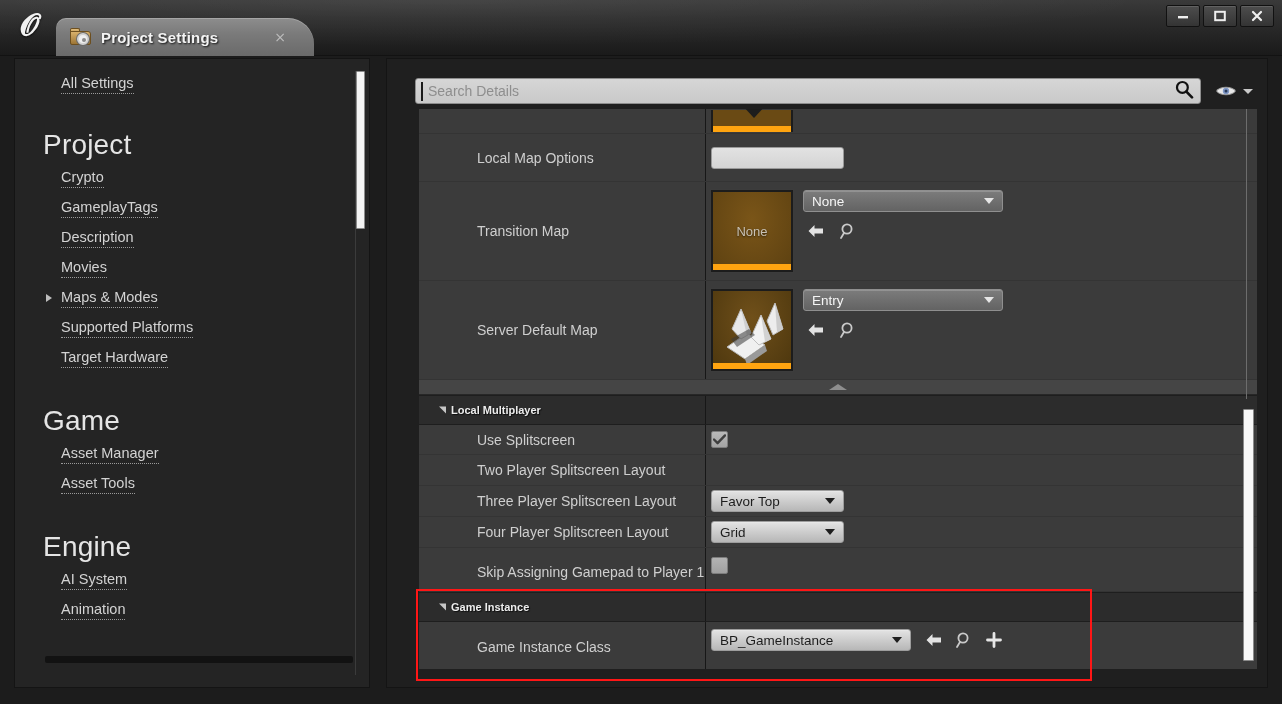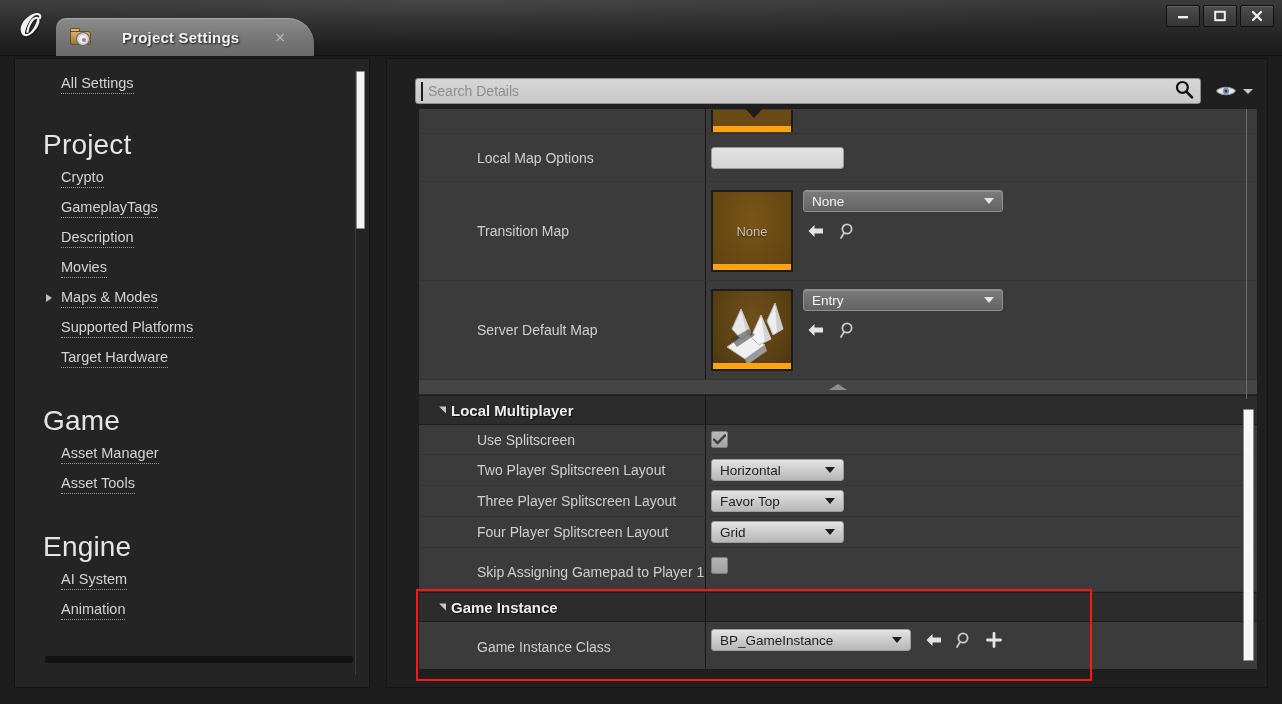--- a/index.html
+++ b/index.html
@@ -45,21 +45,21 @@
   #tab {
     position: absolute; left: 56px; top: 18px;
     width: 258px; height: 38px;
     background: linear-gradient(to bottom, #8d8d8d 0%, #7b7b7b 40%, #6a6a6a 100%);
     border-radius: 10px 26px 0 0;
     box-shadow: inset 0 1px 0 rgba(255,255,255,.22);
     z-index: 3;
   }
   #tab-inner {
     position: absolute; left: 0; top: 0; right: 0; bottom: 0;
-    display: flex; align-items: center; padding-left: 14px; gap: 21px;
+    display: flex; align-items: center; padding-left: 14px;
   }
   .folder-icon {
     position: relative; width: 22px; height: 18px; flex: none; margin-right: 9px;
   }
   .folder-icon .fbody {
     position: absolute; left: 0; top: 3px; width: 21px; height: 14px;
     background: linear-gradient(to bottom, #d8b06a, #9c7535);
     border-radius: 1px 3px 2px 2px;
     border: 1px solid #6d4f1f;
   }
@@ -253,21 +253,21 @@
     display: flex; align-items: center;
   }
   .sect .sect-tri {
     position: absolute; left: 20px; top: 50%; transform: translateY(-50%);
     width: 0; height: 0;
     border-top: 7px solid #c6c6c6;
     border-left: 7px solid transparent;
   }
   .sect .sect-title {
     position: absolute; left: 32px;
-    color: #ededed; font-size: 15px; font-weight: bold;
+    color: #ededed; font-size: 11px; font-weight: bold;
     text-shadow: 1px 1px 1px rgba(0,0,0,.7);
   }
   .sect .sect-splitv {
     position: absolute; left: 286px; top: 0; width: 1px; height: 100%;
     background: #171717;
   }
 
   
   .thumb {
     position: relative;
@@ -607,26 +607,20 @@
             <svg width="13" height="11" viewBox="0 0 13 11">
               <path d="M1 5.5 L4.6 9.2 L12 1.4" stroke="#3f3f3f" stroke-width="2.4" fill="none" stroke-linecap="round" stroke-linejoin="round"></path>
             </svg>
           </span>
         </div>
       </div>
 
       <div class="prow" style="height:31px">
         <div class="splitv"></div>
         <span class="plabel">Two Player Splitscreen Layout</span>
-        <div class="pval" style="left:292px">
-          <div class="dd light" style="width:133px">
-            <span>Horizontal</span>
-            <span class="dd-caret"></span>
-          </div>
-        </div>
       </div>
 
       <div class="prow" style="height:31px">
         <div class="splitv"></div>
         <span class="plabel">Three Player Splitscreen Layout</span>
         <div class="pval" style="left:292px">
           <div class="dd light" style="width:133px">
             <span>Favor Top</span>
             <span class="dd-caret"></span>
           </div>

